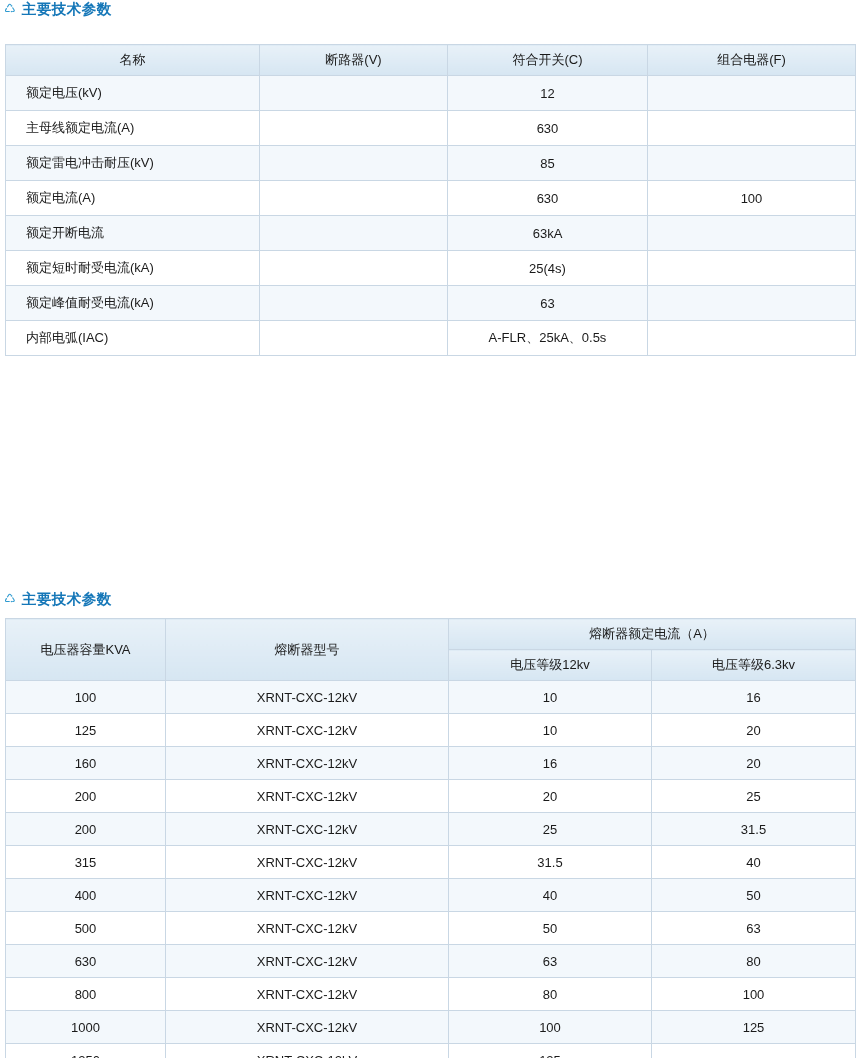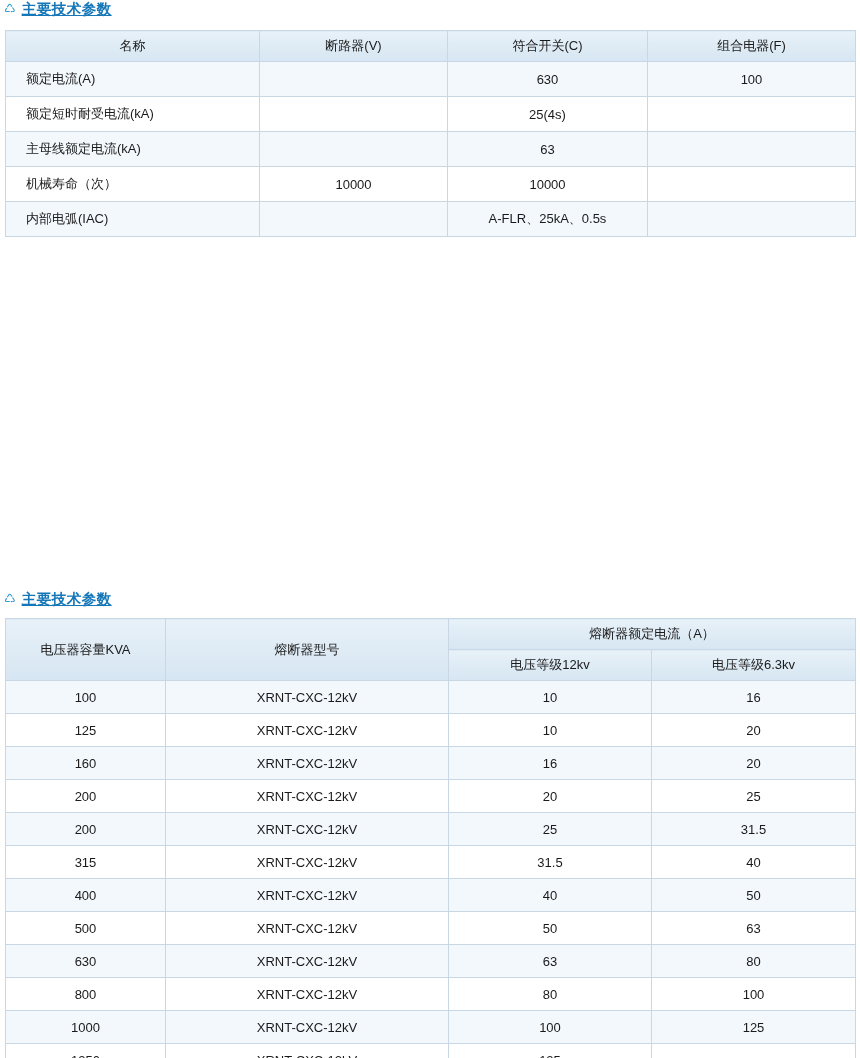--- a/index.html
+++ b/index.html
@@ -33,42 +33,41 @@
     font-size: 13px;
     line-height: 1;
     display: inline-block;
     transform: translateY(-1px);
   }
   .head-title {
     color: #1577b8;
     font-size: 14.5px;
     font-weight: bold;
     letter-spacing: 0.5px;
-    text-decoration: underline;
   }
 
   
   table {
     border-collapse: collapse;
     width: 850px;
     margin-left: 5px;
     table-layout: fixed;
   }
   table td, table th {
     border: 1px solid #c9d7e4;
     font-weight: normal;
     font-size: 13px;
     color: #1a1a1a;
     text-align: center;
     padding: 0;
   }
 
   
   #tbl-params1 {
-    margin-top: 11px;
+    margin-top: 25px;
   }
   #tbl-params1 thead th {
     height: 30px;
     background: linear-gradient(to bottom, #e8f1f8 0%, #d6e6f2 100%);
     font-size: 13px;
   }
   #tbl-params1 tbody td {
     height: 34px;
   }
   #tbl-params1 tbody tr:nth-child(odd) td {
@@ -130,41 +129,59 @@
       <thead>
         <tr>
           <th>名称</th>
           <th>断路器(V)</th>
           <th>符合开关(C)</th>
           <th>组合电器(F)</th>
         </tr>
       </thead>
       <tbody>
         <tr>
+          <td class="namecell">额定电压(kV)</td>
+          <td></td>
+          <td>12</td>
+          <td></td>
+        </tr>
+        <tr>
+          <td class="namecell">主母线额定电流(A)</td>
+          <td></td>
+          <td>630</td>
+          <td></td>
+        </tr>
+        <tr>
+          <td class="namecell">额定雷电冲击耐压(kV)</td>
+          <td></td>
+          <td>85</td>
+          <td></td>
+        </tr>
+        <tr>
           <td class="namecell">额定电流(A)</td>
           <td></td>
           <td>630</td>
           <td>100</td>
         </tr>
         <tr>
+          <td class="namecell">额定开断电流</td>
+          <td></td>
+          <td>63kA</td>
+          <td></td>
+        </tr>
+        <tr>
           <td class="namecell">额定短时耐受电流(kA)</td>
           <td></td>
           <td>25(4s)</td>
           <td></td>
         </tr>
         <tr>
-          <td class="namecell">主母线额定电流(kA)</td>
+          <td class="namecell">额定峰值耐受电流(kA)</td>
           <td></td>
           <td>63</td>
-          <td></td>
-        </tr>
-        <tr>
-          <td class="namecell">机械寿命（次）</td>
-          <td>10000</td>
-          <td>10000</td>
           <td></td>
         </tr>
         <tr>
           <td class="namecell">内部电弧(IAC)</td>
           <td></td>
           <td>A-FLR、25kA、0.5s</td>
           <td></td>
         </tr>
       </tbody>
     </table>

